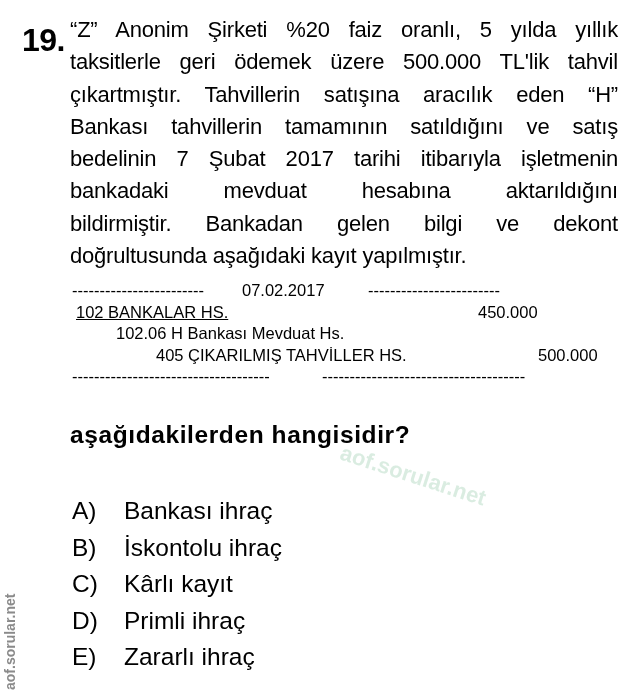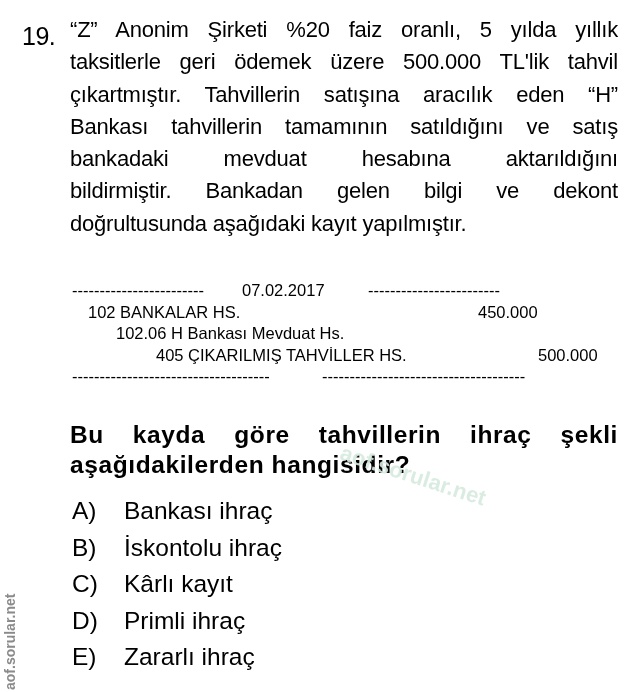--- a/index.html
+++ b/index.html
@@ -12,22 +12,22 @@
       height: 692px;
       position: relative;
       overflow: hidden;
       font-family: "Liberation Sans", sans-serif;
       color: #000;
     }
     .q-number {
       position: absolute;
       left: 22px;
       top: 22px;
-      font-size: 25px;
-      font-weight: normal;
+      font-size: 32px;
+      font-weight: bold;
       letter-spacing: -0.5px;
     }
     .q-body {
       position: absolute;
       left: 70px;
       top: 14px;
       width: 548px;
       font-size: 22px;
       line-height: 32.3px;
       text-align: justify;
@@ -127,50 +127,50 @@
 </head>
 <body>
 
 <div class="q-number">19.</div>
 
 <div class="q-body">
   <span class="line">“Z” Anonim Şirketi %20 faiz oranlı, 5 yılda yıllık</span>
   <span class="line">taksitlerle geri ödemek üzere 500.000 TL'lik tahvil</span>
   <span class="line">çıkartmıştır. Tahvillerin satışına aracılık eden “H”</span>
   <span class="line">Bankası tahvillerin tamamının satıldığını ve satış</span>
+  <span class="line">bedelinin 7 Şubat 2017 tarihi itibarıyla işletmenin</span>
   <span class="line">bankadaki mevduat hesabına aktarıldığını</span>
   <span class="line">bildirmiştir. Bankadan gelen bilgi ve dekont</span>
   <span class="line last">doğrultusunda aşağıdaki kayıt yapılmıştır.</span>
 </div>
 
 <div class="journal">
   <div class="jrow">
     <span style="left:0;">------------------------</span>
     <span style="left:170px;">07.02.2017</span>
     <span style="left:296px;">------------------------</span>
   </div>
   <div class="jrow">
-    <span style="left:16px;">102 BANKALAR HS.</span>
+    <span style="left:4px;text-decoration:underline;">102 BANKALAR HS.</span>
     <span style="left:406px;">450.000</span>
   </div>
   <div class="jrow">
     <span style="left:44px;">102.06 H Bankası Mevduat Hs.</span>
   </div>
   <div class="jrow">
     <span style="left:84px;">405 ÇIKARILMIŞ TAHVİLLER HS.</span>
     <span style="left:466px;">500.000</span>
   </div>
   <div class="jrow">
     <span style="left:0;">------------------------------------</span>
     <span style="left:250px;">-------------------------------------</span>
   </div>
 </div>
 
 <div class="question-prompt">
-  <span class="line justified">Bu kayda göre tahvillerin ihraç şekli</span>
   <span class="line">aşağıdakilerden hangisidir?</span>
 </div>
 
 <div class="watermark-center">aof.sorular.net</div>
 
 <div class="options">
   <div class="option">
     <span class="letter">A)</span>
     <span class="text">Bankası ihraç</span>
   </div>

